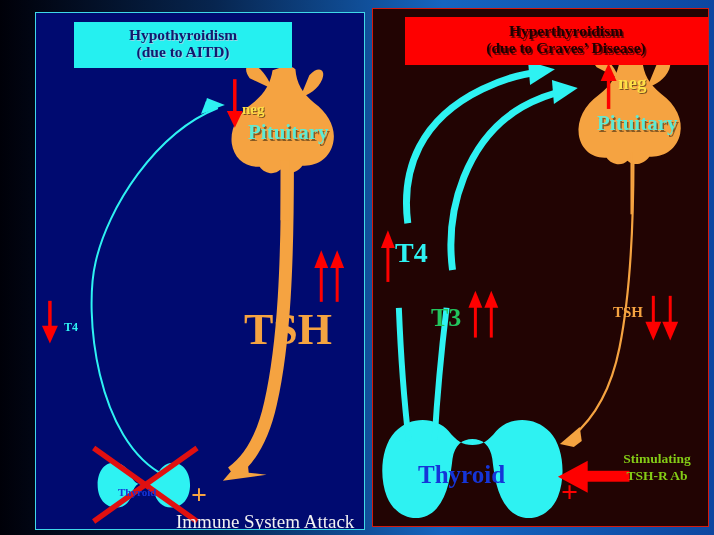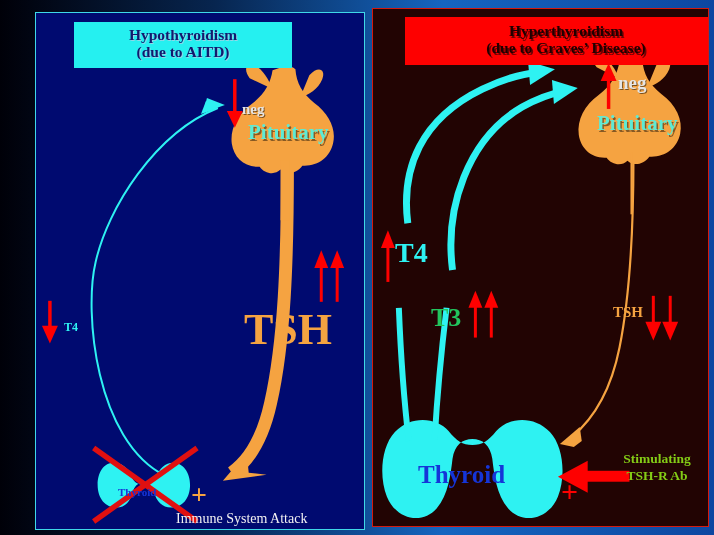--- a/index.html
+++ b/index.html
@@ -26,27 +26,27 @@
                text-shadow:1.5px 1.5px 0 #6e0303;}
 
   
   .layer{position:absolute;left:0;top:0;width:100%;height:100%;}
 
   
   .lbl{position:absolute;white-space:nowrap;font-weight:bold;}
 
   .lbl-pituitary{font-size:21px;color:#5eead4;
                  text-shadow:1.5px 1.5px 0 rgba(0,0,0,.45);font-weight:bold;}
-  .lbl-neg{font-size:15px;color:#e5e5e5;font-weight:bold;
+  .lbl-neg{font-size:15px;color:#fde047;font-weight:bold;
            text-shadow:1px 1px 0 rgba(0,0,0,.5);}
   .lbl-tsh-big{font-size:44px;color:#f5a341;font-weight:bold;letter-spacing:0px;}
   .lbl-t4-left{font-size:12px;color:#2ef2f2;font-weight:bold;}
   .lbl-thyroid-small{font-size:11px;color:#1535d8;font-weight:bold;}
   .lbl-plus-orange{font-size:28px;color:#f5a341;font-weight:bold;}
-  .lbl-immune{font-size:14px;color:#f2f2f2;font-weight:normal;
+  .lbl-immune{font-size:19px;color:#f2f2f2;font-weight:normal;
               font-family:"Liberation Serif",serif;}
 
   .lbl-t4-right{font-size:28px;color:#2ef2f2;font-weight:bold;}
   .lbl-t3-right{font-size:26px;color:#22c55e;font-weight:bold;}
   .lbl-tsh-right{font-size:15px;color:#f5a341;font-weight:bold;}
   .lbl-thyroid-big{font-size:25px;color:#1535d8;font-weight:bold;}
   .lbl-plus-red{font-size:30px;color:#fe0000;font-weight:bold;}
   .lbl-tsab{font-size:13.5px;color:#84cc16;font-weight:bold;text-align:center;
             line-height:1.25;}
 </style>

